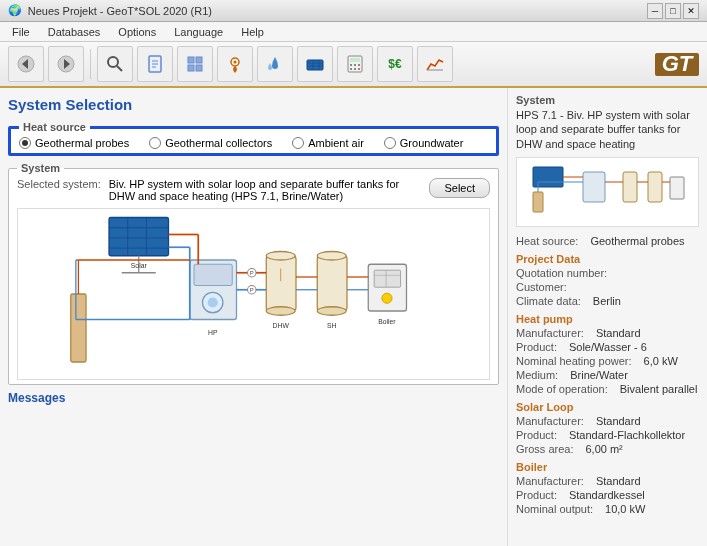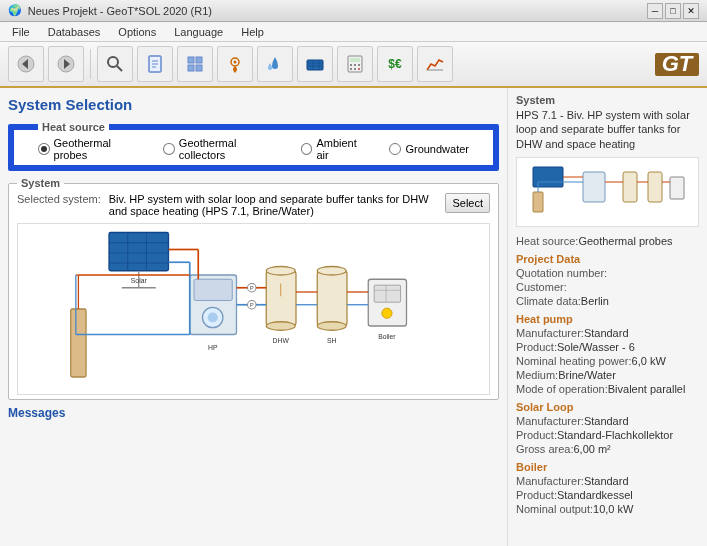--- a/index.html
+++ b/index.html
@@ -154,24 +154,24 @@
       background: #333;
     }
     .system-row {
       display: flex;
       align-items: flex-start;
       gap: 8px;
     }
     .system-label { font-size: 11px; color: #555; white-space: nowrap; }
     .system-desc { font-size: 11px; flex: 1; }
     .select-btn {
-      padding: 3px 6px;
+      padding: 3px 14px;
       background: linear-gradient(to bottom, #f8f8f8, #e0e0e0);
       border: 1px solid #aaa;
-      border-radius: 2px;
+      border-radius: 8px;
       cursor: pointer;
       font-size: 11px;
       white-space: nowrap;
     }
     .diagram-area {
       border: 1px solid #ddd;
       background: white;
       margin-top: 6px;
       height: 172px;
       display: flex;
@@ -204,21 +204,21 @@
     .rp-image {
       width: 100%;
       height: 70px;
       background: white;
       border: 1px solid #ddd;
       margin-bottom: 8px;
       display: flex;
       align-items: center;
       justify-content: center;
     }
-    .rp-field { margin-bottom: 2px; display: flex; gap: 0; flex-wrap: wrap; align-items: flex-end; }
+    .rp-field { margin-bottom: 2px; display: flex; gap: 12px; flex-wrap: wrap; align-items: flex-end; }
     .rp-label { color: #555; }
     .rp-value { color: #333; font-weight: normal; }
     .rp-group-title {
       font-size: 11px;
       font-weight: bold;
       color: #c07020;
       margin-top: 6px;
       margin-bottom: 2px;
     }
 
@@ -329,21 +329,21 @@
       </svg>
   </div>
   <div class="gt-logo">GT</div>
 </div>
 
 <div class="main-content">
 
   <div class="left-panel">
     <div class="page-title">System Selection</div>
 
-    <fieldset class="section-box" style="border:6px solid #1d4ed8;border-radius:2px;margin-bottom:6px;padding:4px 24px;">
+    <fieldset class="section-box" style="border:3px solid #1d4ed8;border-radius:2px;margin-bottom:6px;padding:4px 8px;">
       <legend style="font-size:11px;font-weight:bold;color:#555;padding:0 4px;">Heat source</legend>
       <div class="radio-group">
         <label class="radio-item">
           <div class="radio-circle checked"></div>
           <span>Geothermal probes</span>
         </label>
         <label class="radio-item">
           <div class="radio-circle"></div>
           <span>Geothermal collectors</span>
         </label>

